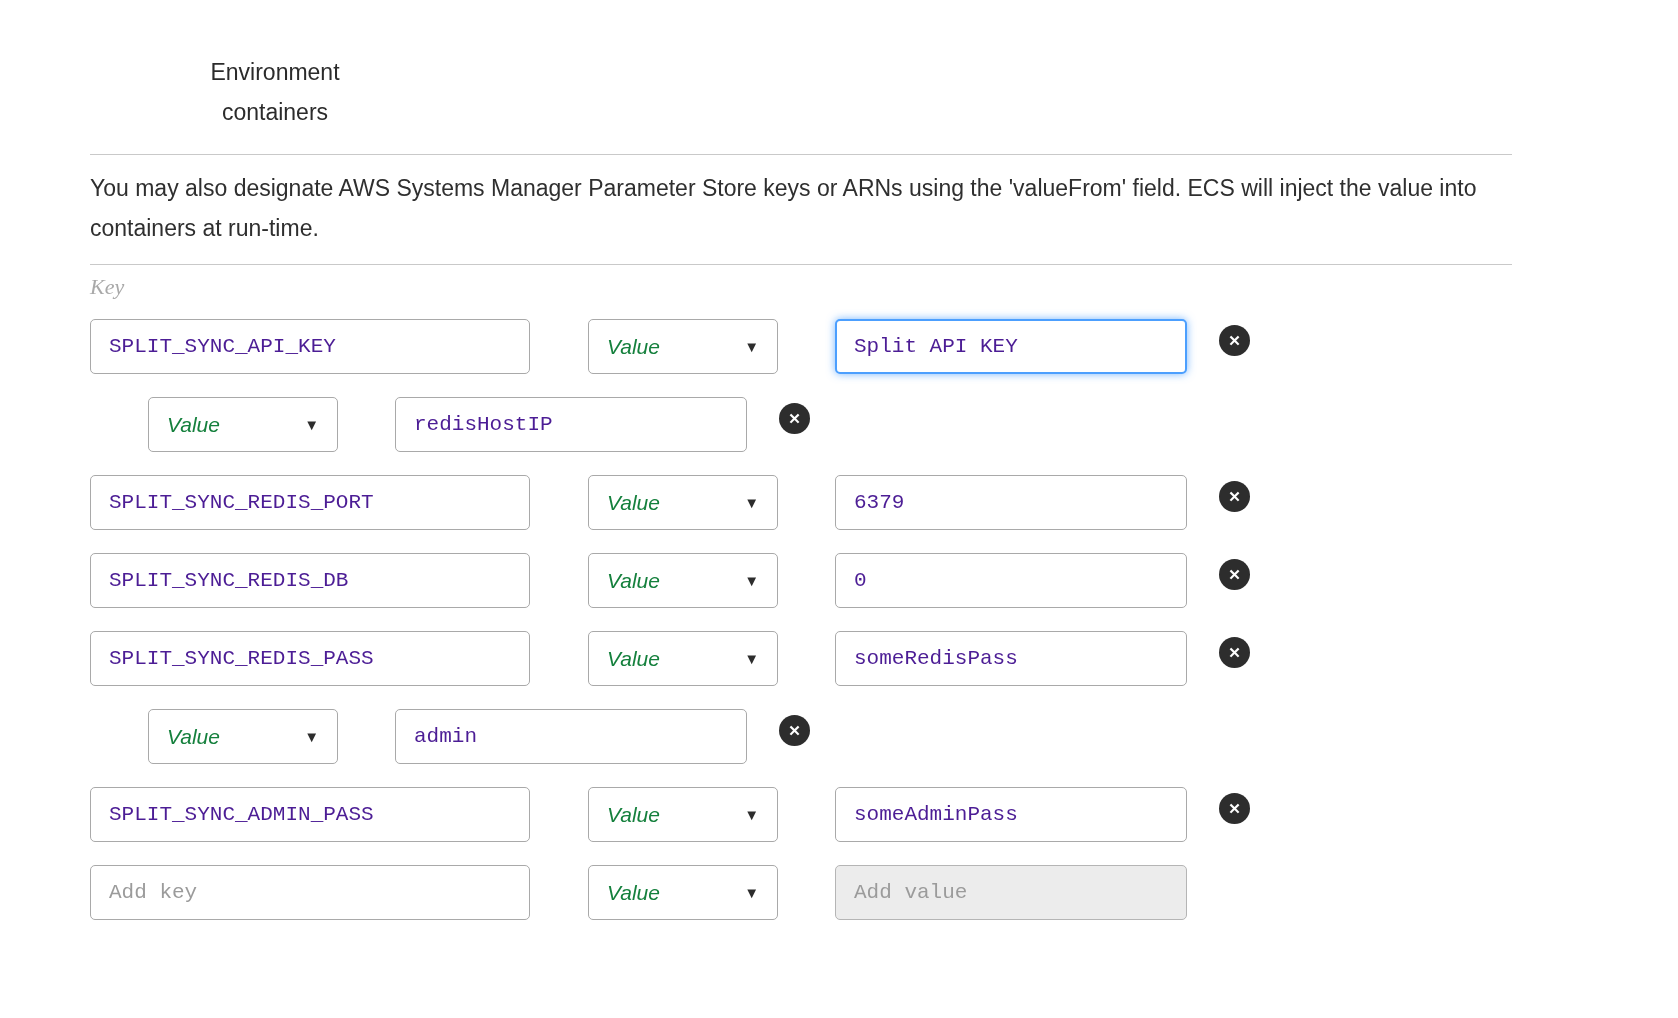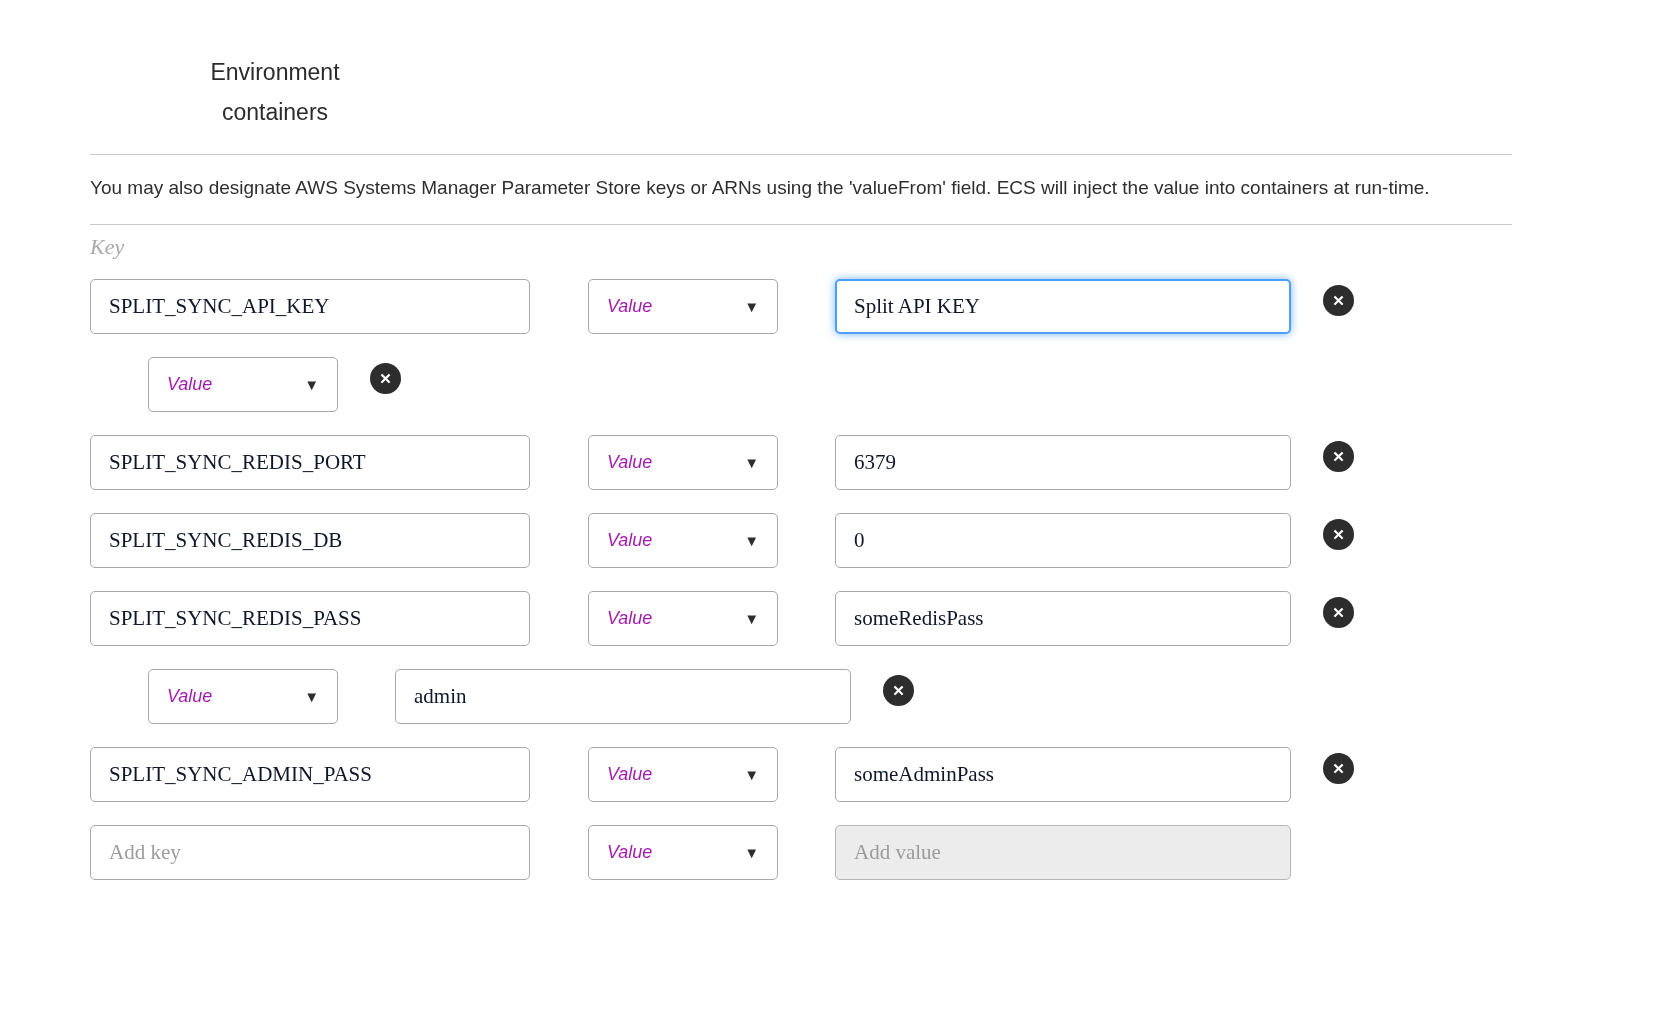--- a/index.html
+++ b/index.html
@@ -26,21 +26,21 @@
   }
   .divider {
     border: none;
     border-top: 1px solid #c9c9c9;
     height: 1px;
   }
   .divider-1 { margin-top: 22px; }
   .divider-2 { margin-top: 16px; }
   .help-text {
     margin-top: 13px;
-    font-size: 19px;
+    font-size: 23px;
     line-height: 40px;
     color: #2f2f2f;
     max-width: 1430px;
   }
   .key-header {
     margin-top: 8px;
     font-size: 22px;
     font-style: italic;
     color: #a9a9a9;
     line-height: 28px;
@@ -51,28 +51,28 @@
     display: flex;
     align-items: flex-start;
     margin-bottom: 23px;
     height: 55px;
   }
   .txt-input {
     height: 55px;
     border: 1px solid #a9a9a9;
     border-radius: 5px;
     background: #ffffff;
-    font-family: Liberation Serif, serif;
+    font-family: Liberation Mono, monospace;
     font-size: 21px;
-    color: #0f172a;
+    color: #4c1d95;
     padding: 0 18px;
     outline: none;
   }
   .key-input { width: 440px; }
-  .value-input { width: 456px; margin-left: 57px; }
+  .value-input { width: 352px; margin-left: 57px; }
   .value-input.focused {
     border: 2px solid #4c9ffe;
     box-shadow: 0 0 8px rgba(76, 159, 254, 0.75);
     padding: 0 17px;
   }
   .txt-input::placeholder { color: #9b9b9b; opacity: 1; }
   .add-value-input {
     background: #ececec;
     border-color: #b5b5b5;
   }
@@ -83,23 +83,23 @@
     border: 1px solid #a9a9a9;
     border-radius: 5px;
     background: #ffffff;
     display: flex;
     align-items: center;
     justify-content: space-between;
     padding: 0 18px;
     cursor: pointer;
   }
   .type-select .type-label {
-    font-size: 18px;
+    font-size: 21px;
     font-style: italic;
-    color: #a21caf;
+    color: #15803d;
   }
   .type-select .arrow {
     font-size: 15px;
     color: #2d2d2d;
     font-style: normal;
     line-height: 1;
   }
   .remove-btn {
     margin-left: 32px;
     margin-top: 6px;
@@ -153,20 +153,21 @@
     <button class="remove-btn">
       <span>✕</span>
     </button>
   </div>
 
   <div class="row">
     <div class="type-select">
       <span class="type-label">Value</span>
       <span class="arrow">▼</span>
     </div>
+    <input class="txt-input value-input" type="text" value="redisHostIP" style="">
     <button class="remove-btn">
       <span>✕</span>
     </button>
   </div>
 
   <div class="row">
     <input class="txt-input key-input" type="text" value="SPLIT_SYNC_REDIS_PORT" style="">
     <div class="type-select">
       <span class="type-label">Value</span>
       <span class="arrow">▼</span>

